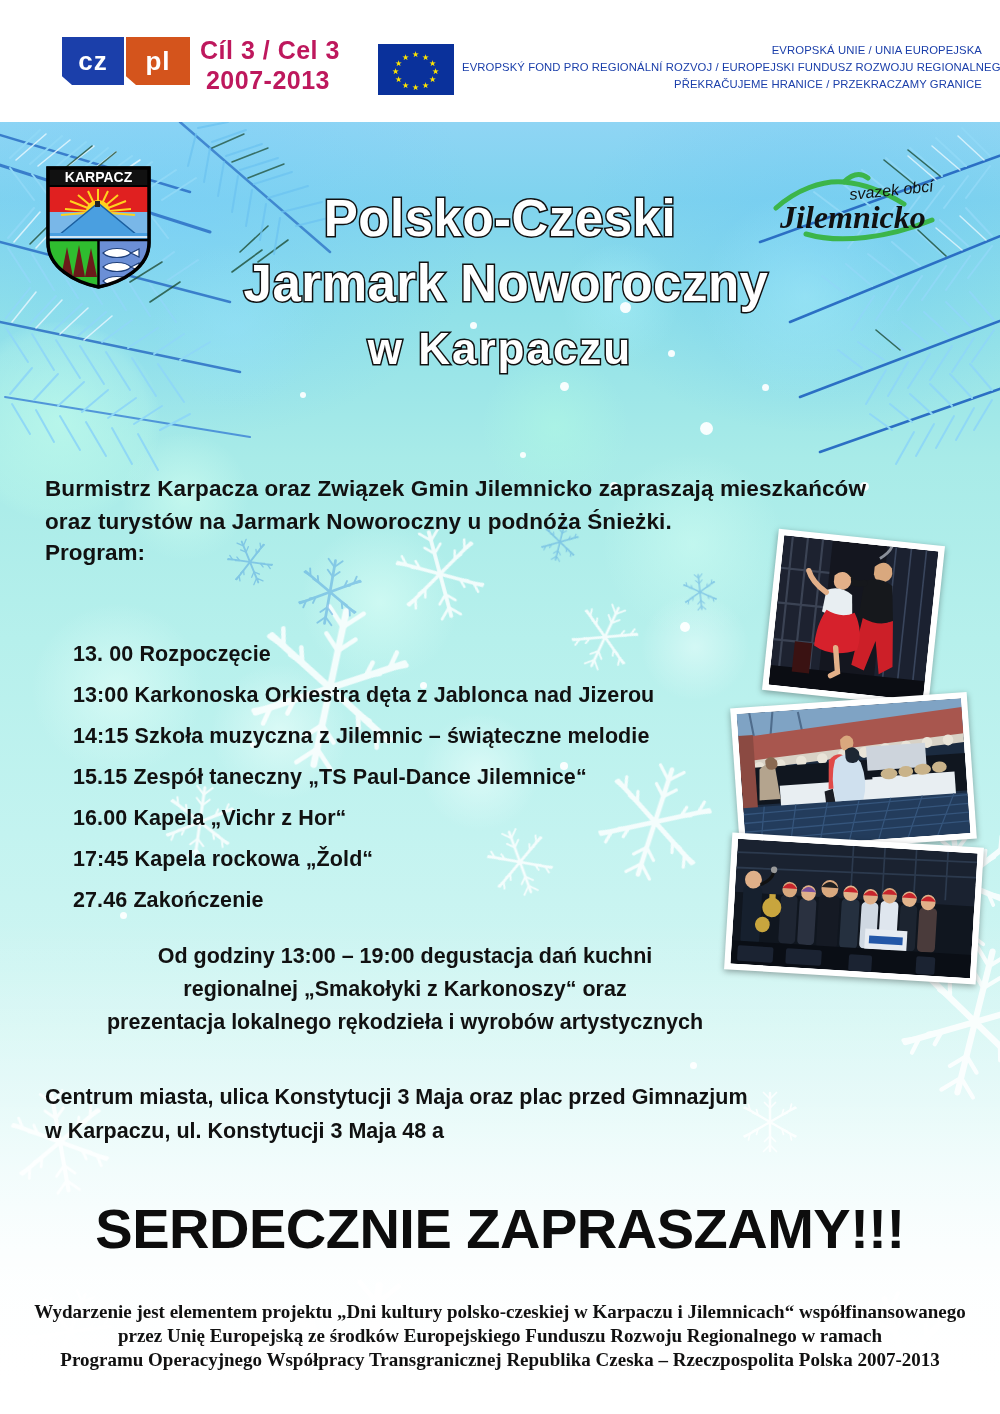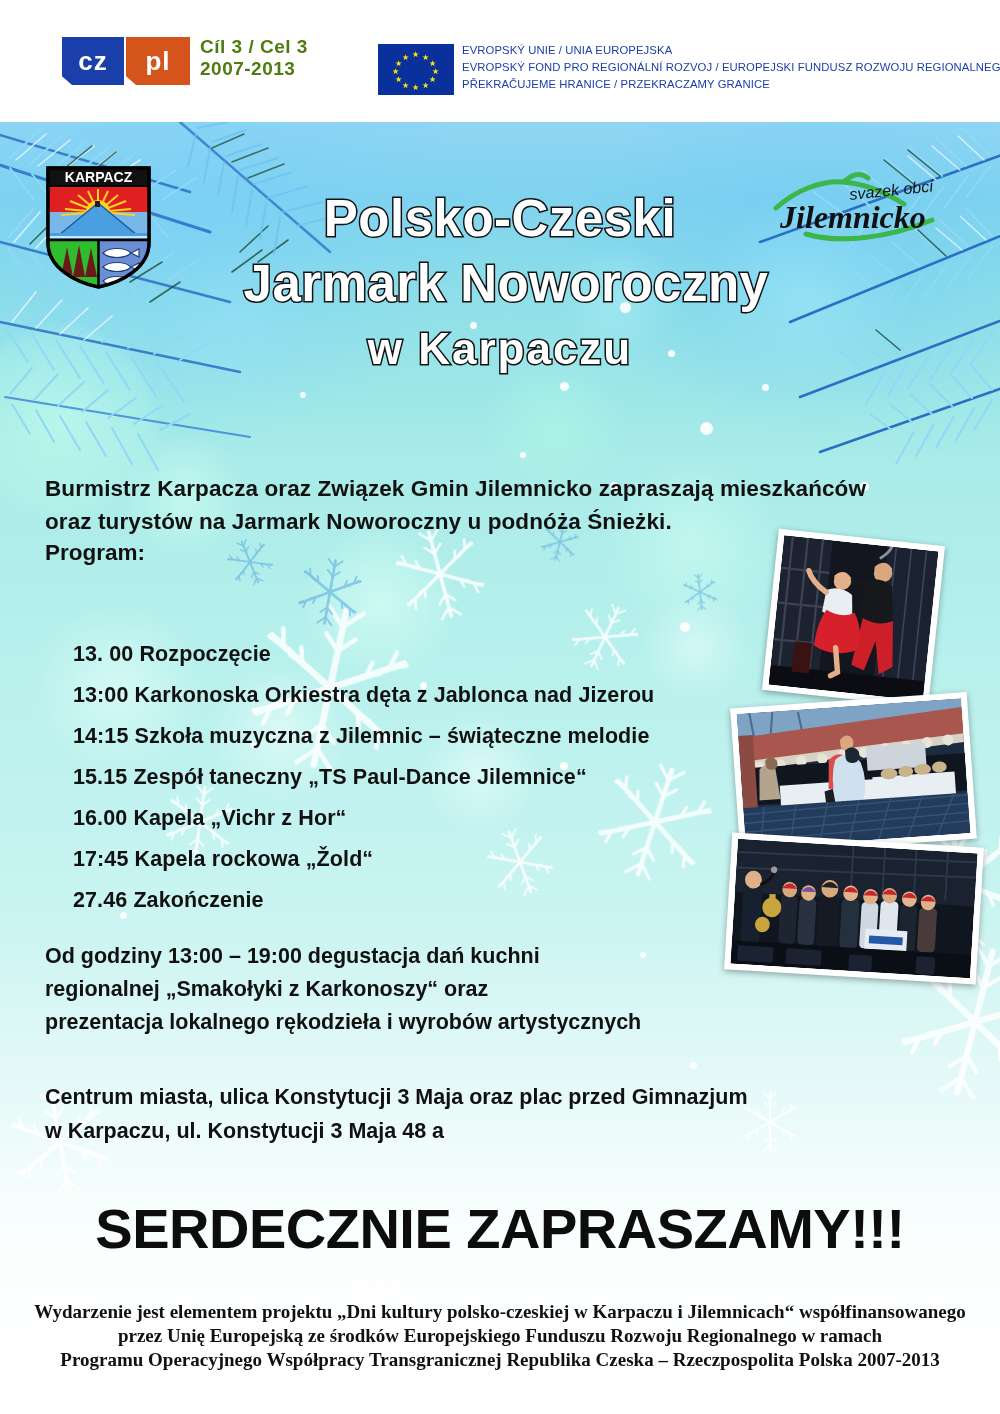--- a/index.html
+++ b/index.html
@@ -8,21 +8,21 @@
     background:#ffffff;
     font-family:"Liberation Sans", sans-serif;
     overflow:hidden;
     position:relative;
   }
   .poster{position:relative;width:1000px;height:1414px;overflow:hidden;background:#fff;}
 
   
   .logobar{
     position:absolute;left:0;top:0;width:827px;height:122px;
-    background:#ffffff;z-index:40;
+    background:#ffffff;z-index:40;text-align:right;
   }
   .cz-logo{position:absolute;left:62px;top:37px;width:128px;height:48px;}
   .cz-box{
     position:absolute;left:0;top:0;width:62px;height:48px;background:#1b3faa;
     clip-path:polygon(0 0,100% 0,100% 100%,10px 100%,0 82%);
   }
   .cz-box span{
     position:absolute;left:0;top:0;width:62px;height:48px;
     color:#fff;font-weight:bold;font-size:26px;letter-spacing:1px;
     display:flex;align-items:center;justify-content:center;
@@ -32,21 +32,21 @@
     position:absolute;left:64px;top:0;width:64px;height:48px;background:#d4541c;
     clip-path:polygon(0 0,100% 0,100% 100%,10px 100%,0 82%);
   }
   .pl-box span{
     position:absolute;left:0;top:0;width:64px;height:48px;
     color:#fff;font-weight:bold;font-size:26px;letter-spacing:1px;
     display:flex;align-items:center;justify-content:center;
   }
   .cz-text{
     position:absolute;left:200px;top:36px;width:130px;
-    color:#4d7c0f;font-weight:bold;font-size:19px;line-height:1.18;
+    color:#be185d;font-weight:bold;font-size:25px;line-height:1.18;
     letter-spacing:0.5px;
   }
   .cz-text div{white-space:nowrap;}
 
   .eu-flag{
     position:absolute;left:378px;top:44px;width:76px;height:51px;
     background:#0a319b;
   }
   .eu-star{position:absolute;color:#ffe600;font-size:8px;line-height:8px;}
   .eu-text{
@@ -116,21 +116,21 @@
     position:absolute;left:45px;top:634px;width:700px;z-index:22;margin-left:28px;
   }
   .prog-item{
     font-size:21.5px;font-weight:bold;color:#111;line-height:41px;
     white-space:nowrap;letter-spacing:0.1px;
   }
   .degu{
     position:absolute;left:45px;top:940px;width:720px;z-index:22;
     font-size:21.5px;font-weight:bold;color:#111;line-height:33px;
   }
-  .degu div{white-space:nowrap;}
+  .degu div{white-space:nowrap;text-align:center;}
   .addr{
     position:absolute;left:45px;top:1080px;width:900px;z-index:22;
     font-size:21.5px;font-weight:bold;color:#111;line-height:34px;
   }
   .addr div{white-space:nowrap;}
 
   .serdecznie{
     position:absolute;left:0;top:1196px;width:1000px;text-align:center;z-index:22;
     font-size:56px;font-weight:bold;color:#0d0d0d;letter-spacing:-0.5px;
     font-family:"Liberation Sans",sans-serif;
@@ -330,21 +330,21 @@
       <div class="eu-star" style="left:44px;top:38px;">★</div>
       <div class="eu-star" style="left:34px;top:40px;">★</div>
       <div class="eu-star" style="left:24px;top:38px;">★</div>
       <div class="eu-star" style="left:17px;top:32px;">★</div>
       <div class="eu-star" style="left:14px;top:24px;">★</div>
       <div class="eu-star" style="left:17px;top:16px;">★</div>
       <div class="eu-star" style="left:24px;top:9.5px;">★</div>
     </div>
 
     <div class="eu-text">
-      <div>EVROPSKÝ UNIE / UNIA EUROPEJSKA</div>
+      <div>EVROPSKÁ UNIE / UNIA EUROPEJSKA</div>
       <div>EVROPSKÝ FOND PRO REGIONÁLNÍ ROZVOJ / EUROPEJSKI FUNDUSZ ROZWOJU REGIONALNEGO</div>
       <div>PŘEKRAČUJEME HRANICE / PRZEKRACZAMY GRANICE</div>
     </div>
   </div>
 
   <div class="coa">
     <svg width="107" height="125" viewBox="0 0 107 125">
       <defs>
         <clipPath id="shieldClip">
           <path d="M3 3 H104 V78 C104 102 78 117 53.5 122 C29 117 3 102 3 78 Z"></path>

